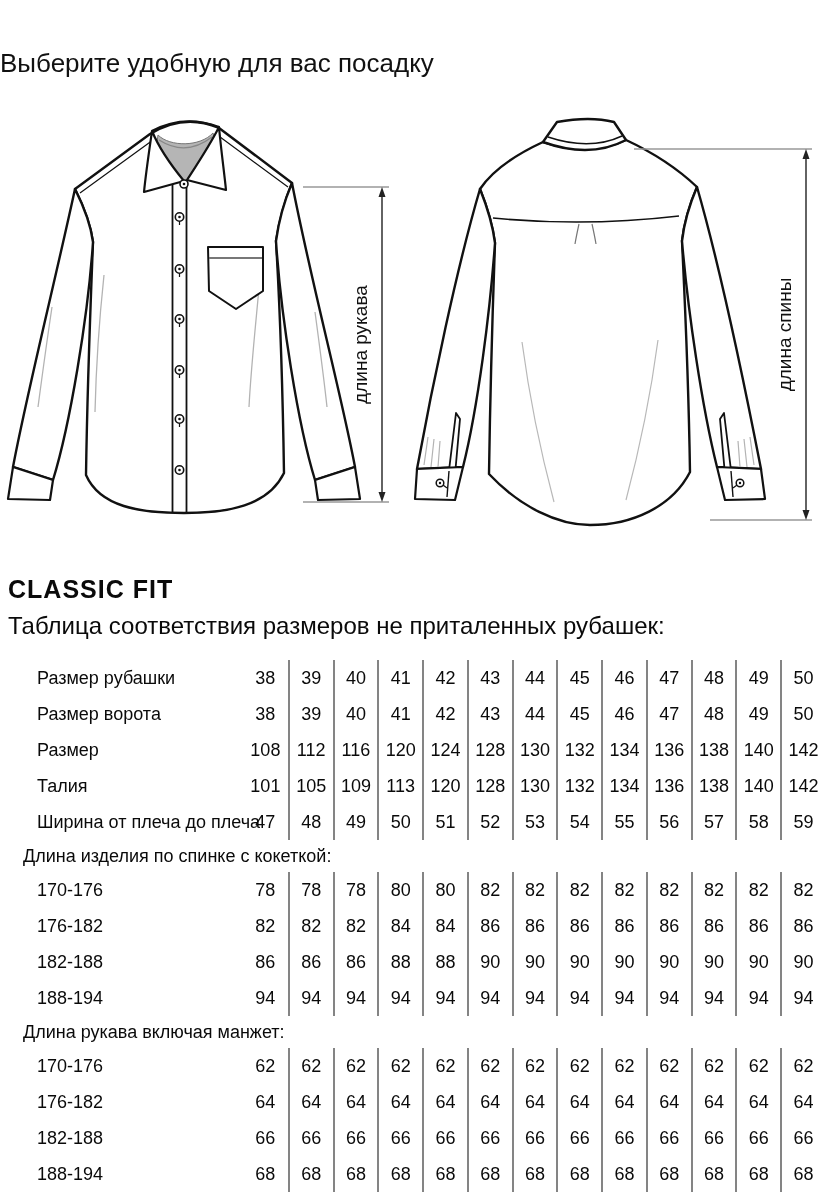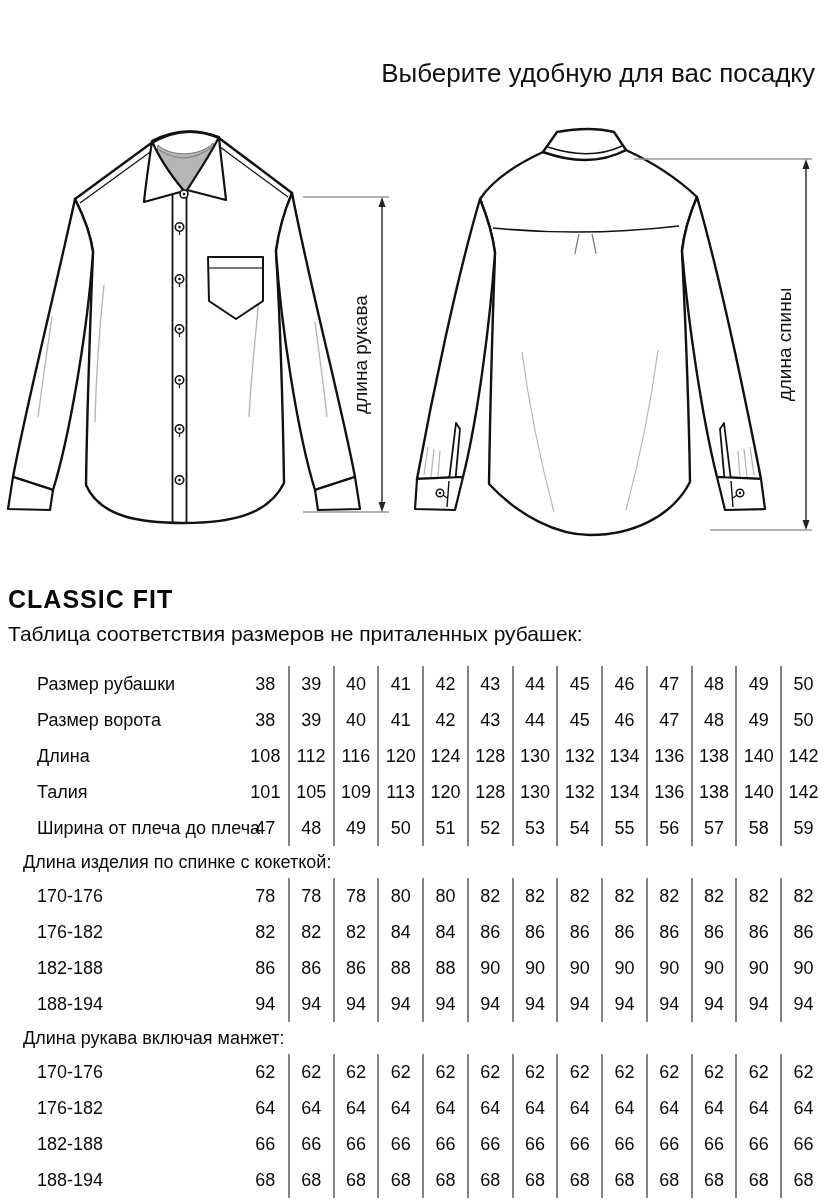--- a/index.html
+++ b/index.html
@@ -5,32 +5,32 @@
   html,body{
     margin:0;padding:0;
     width:825px;height:1200px;
     background:#ffffff;
     overflow:hidden;
     font-family:"Liberation Sans", sans-serif;
     color:#000;
   }
   .page{width:825px;height:1200px;position:relative;}
   .page-title{
-    margin:10px;padding-top:48px;
-    text-align:right;
+    margin:0;padding-top:48px;
+    text-align:left;
     font-size:26px;font-weight:400;color:#111;
   }
   svg.diagram{display:block;margin-top:28px;}
   .fit-heading{
     margin:28px 0 8px 8px;
     font-size:25px;font-weight:700;letter-spacing:1px;color:#0a0a0a;
   }
   .table-intro{
     margin:7px 0 17px 8px;
-    font-size:21px;font-weight:400;color:#0a0a0a;
+    font-size:24px;font-weight:400;color:#0a0a0a;
   }
   .size-table{margin-top:20px;font-size:18px;color:#0a0a0a;}
   .t-row{
     display:grid;
     grid-template-columns:214px repeat(13,1fr);
     height:36px;
     padding-left:29px;
   }
   .t-label{
     display:flex;align-items:center;
@@ -214,21 +214,21 @@
           <div class="t-cell sep">43</div>
           <div class="t-cell sep">44</div>
           <div class="t-cell sep">45</div>
           <div class="t-cell sep">46</div>
           <div class="t-cell sep">47</div>
           <div class="t-cell sep">48</div>
           <div class="t-cell sep">49</div>
           <div class="t-cell sep">50</div>
         </div>
         <div class="t-row">
-          <div class="t-label">Длина</div>
+          <div class="t-label">Размер</div>
           <div class="t-cell">108</div>
           <div class="t-cell sep">112</div>
           <div class="t-cell sep">116</div>
           <div class="t-cell sep">120</div>
           <div class="t-cell sep">124</div>
           <div class="t-cell sep">128</div>
           <div class="t-cell sep">130</div>
           <div class="t-cell sep">132</div>
           <div class="t-cell sep">134</div>
           <div class="t-cell sep">136</div>

